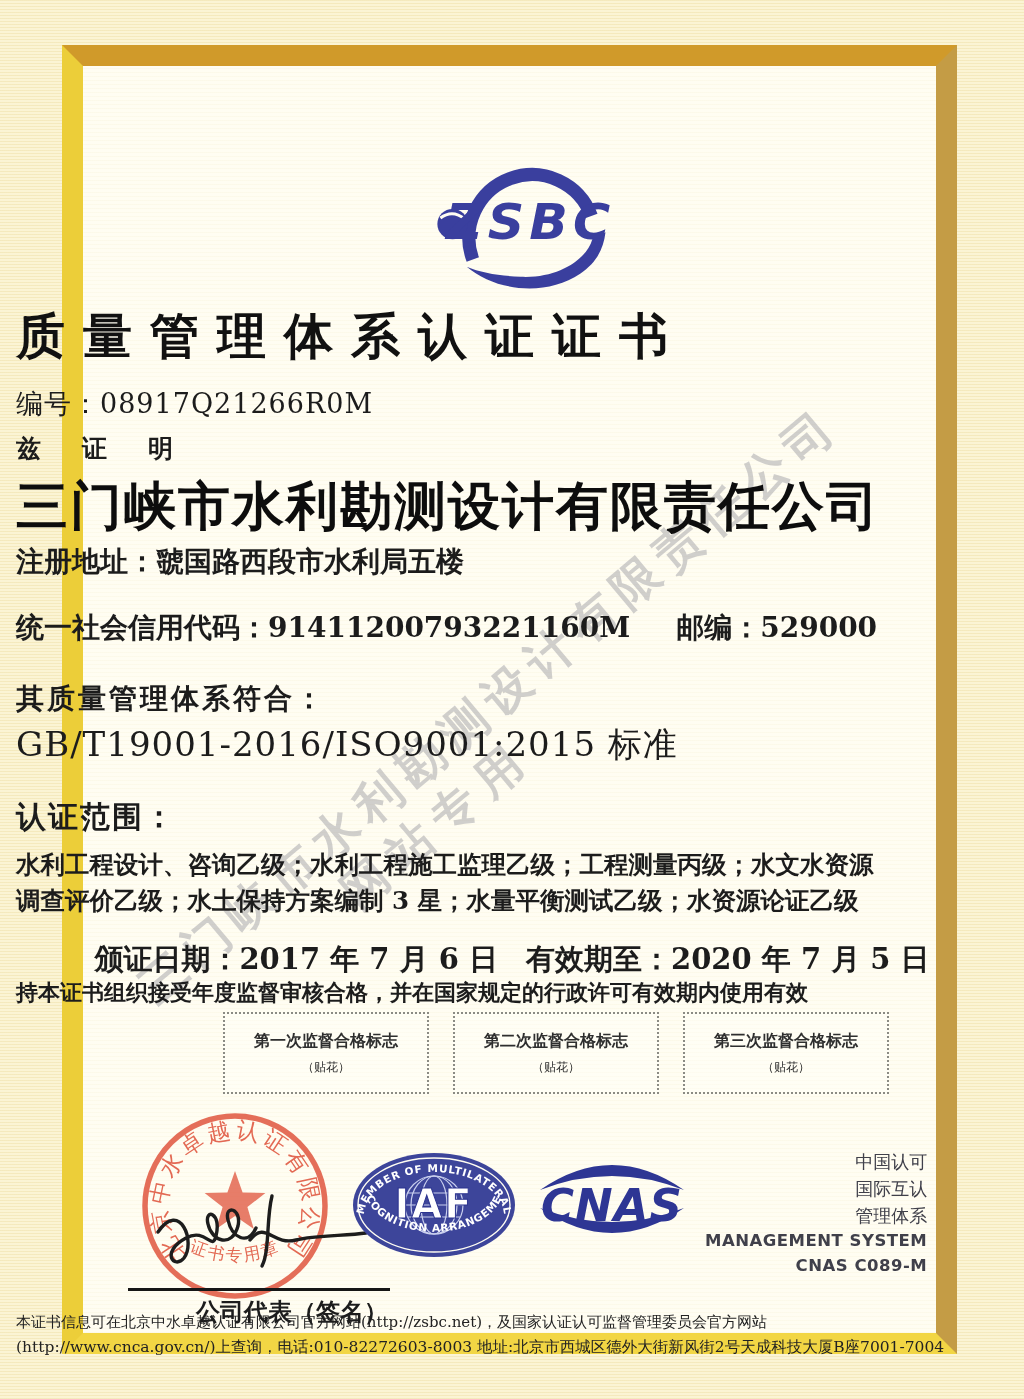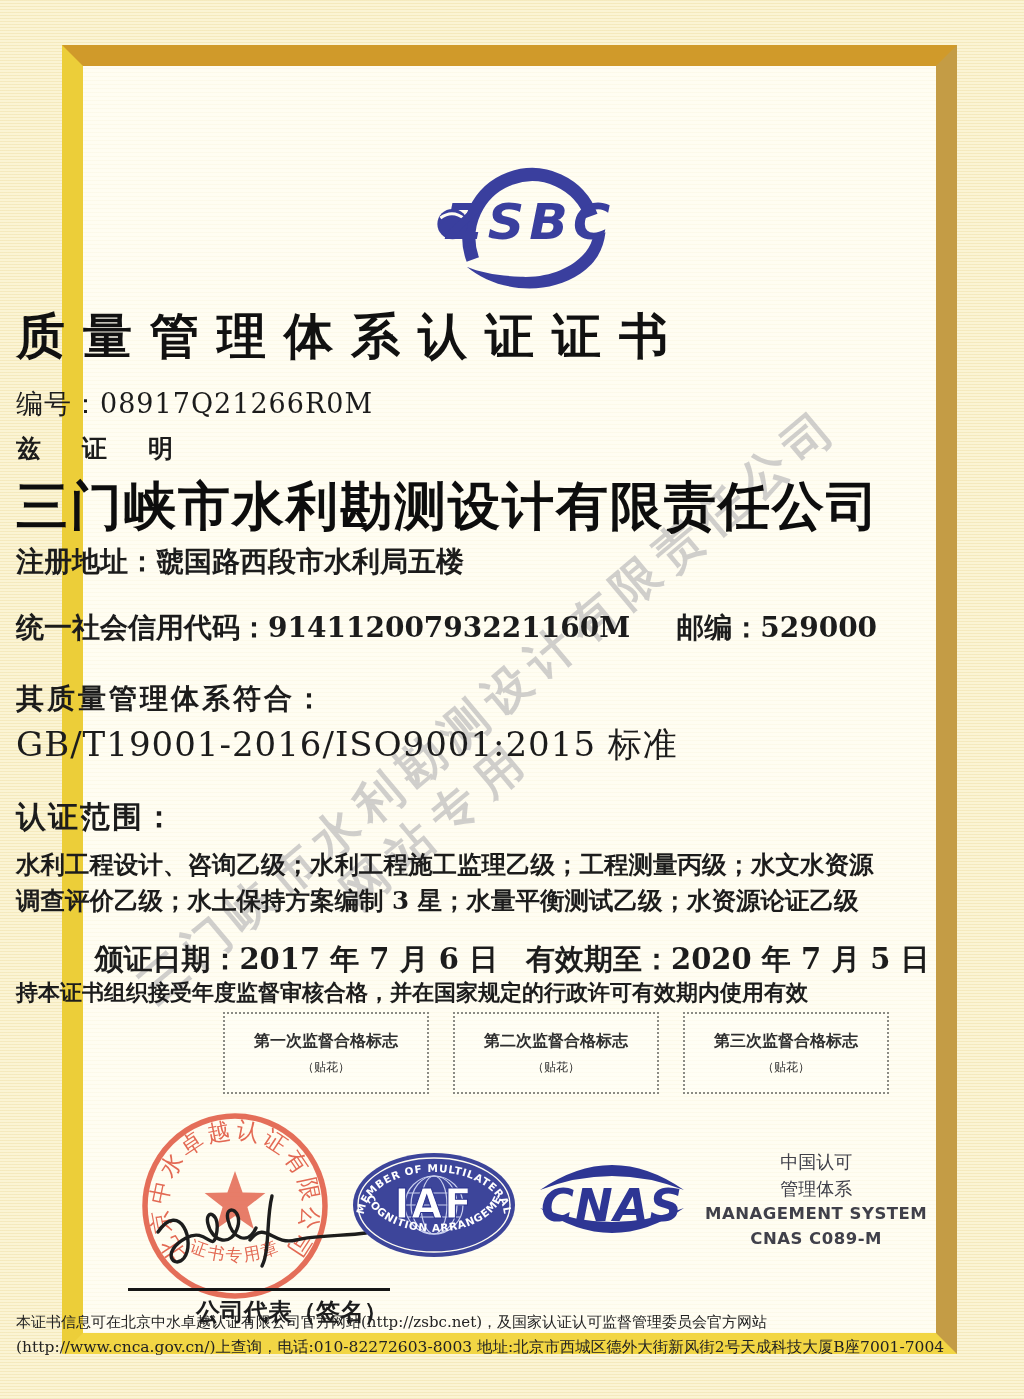--- a/index.html
+++ b/index.html
@@ -45,21 +45,21 @@
   .dates{top:940px;left:0;width:1024px;display:flex;justify-content:center;gap:28px;font-size:29px;font-weight:700;white-space:nowrap;}
   .note{top:978px;font-size:22px;font-weight:600;}
   .stickers{top:1012px;left:0;width:1024px;display:flex;justify-content:center;gap:24px;margin-left:44px;}
   .sticker{width:206px;height:82px;box-sizing:border-box;border:2px dotted #8b8b84;
     display:flex;flex-direction:column;align-items:center;justify-content:center;gap:7px;
     font-size:16px;font-weight:600;color:#2e2e2e;background:rgba(255,255,252,.35);}
   .sticker .sub{font-size:12px;font-weight:500;}
   .stamp-svg{left:120px;top:1100px;width:252px;height:220px;}
   .iaf-svg{left:350px;top:1150px;width:168px;height:110px;}
   .cnas-svg{left:532px;top:1150px;width:160px;height:98px;}
-  .accred{left:705px;top:1148px;text-align:center;line-height:1.5;color:#40404a;}
+  .accred{left:705px;top:1148px;text-align:right;line-height:1.5;color:#40404a;}
   .accred .cn{font-size:18px;font-weight:500;}
   .accred .en{font-size:16.5px;font-weight:bold;font-family:"DejaVu Sans","Liberation Sans",sans-serif;letter-spacing:.5px;}
   .sigline{left:128px;top:1288px;width:262px;border-top:3px solid #161616;height:0;}
   .siglabel{left:196px;top:1296px;font-size:24px;font-weight:600;}
   .footer{font-size:15px;font-weight:500;color:#222;}
   .footer1{top:1313px;}
   .footer2{top:1337px;font-size:15.5px;}
 </style>
 </head>
 <body>
@@ -169,20 +169,21 @@
   </svg>
 
   <svg class="abs z2 cnas-svg" viewBox="0 0 160 98">
     <path d="M 8 40 Q 80 -10 152 40 Q 80 12 8 40 Z" fill="#2e3694"></path>
     <path d="M 8 58 Q 80 108 152 58 Q 80 86 8 58 Z" fill="#2e3694"></path>
     <text x="80" y="71" text-anchor="middle" font-size="45" font-weight="900" font-style="italic" fill="#2e3694" letter-spacing="1" font-family="'DejaVu Sans','Liberation Sans',sans-serif">CNAS</text>
   </svg>
 
   <div class="abs z2 accred">
     <div class="cn">中国认可</div>
+    <div class="cn">国际互认</div>
     <div class="cn">管理体系</div>
     <div class="en">MANAGEMENT SYSTEM</div>
     <div class="en">CNAS C089-M</div>
   </div>
 
   <div class="abs ctr z2 footer footer1">本证书信息可在北京中水卓越认证有限公司官方网站(http://zsbc.net)，及国家认证认可监督管理委员会官方网站</div>
   <div class="abs ctr z2 footer footer2">(http://www.cnca.gov.cn/)上查询，电话:010-82272603-8003 地址:北京市西城区德外大街新风街2号天成科技大厦B座7001-7004</div>
 
 </div>
 

